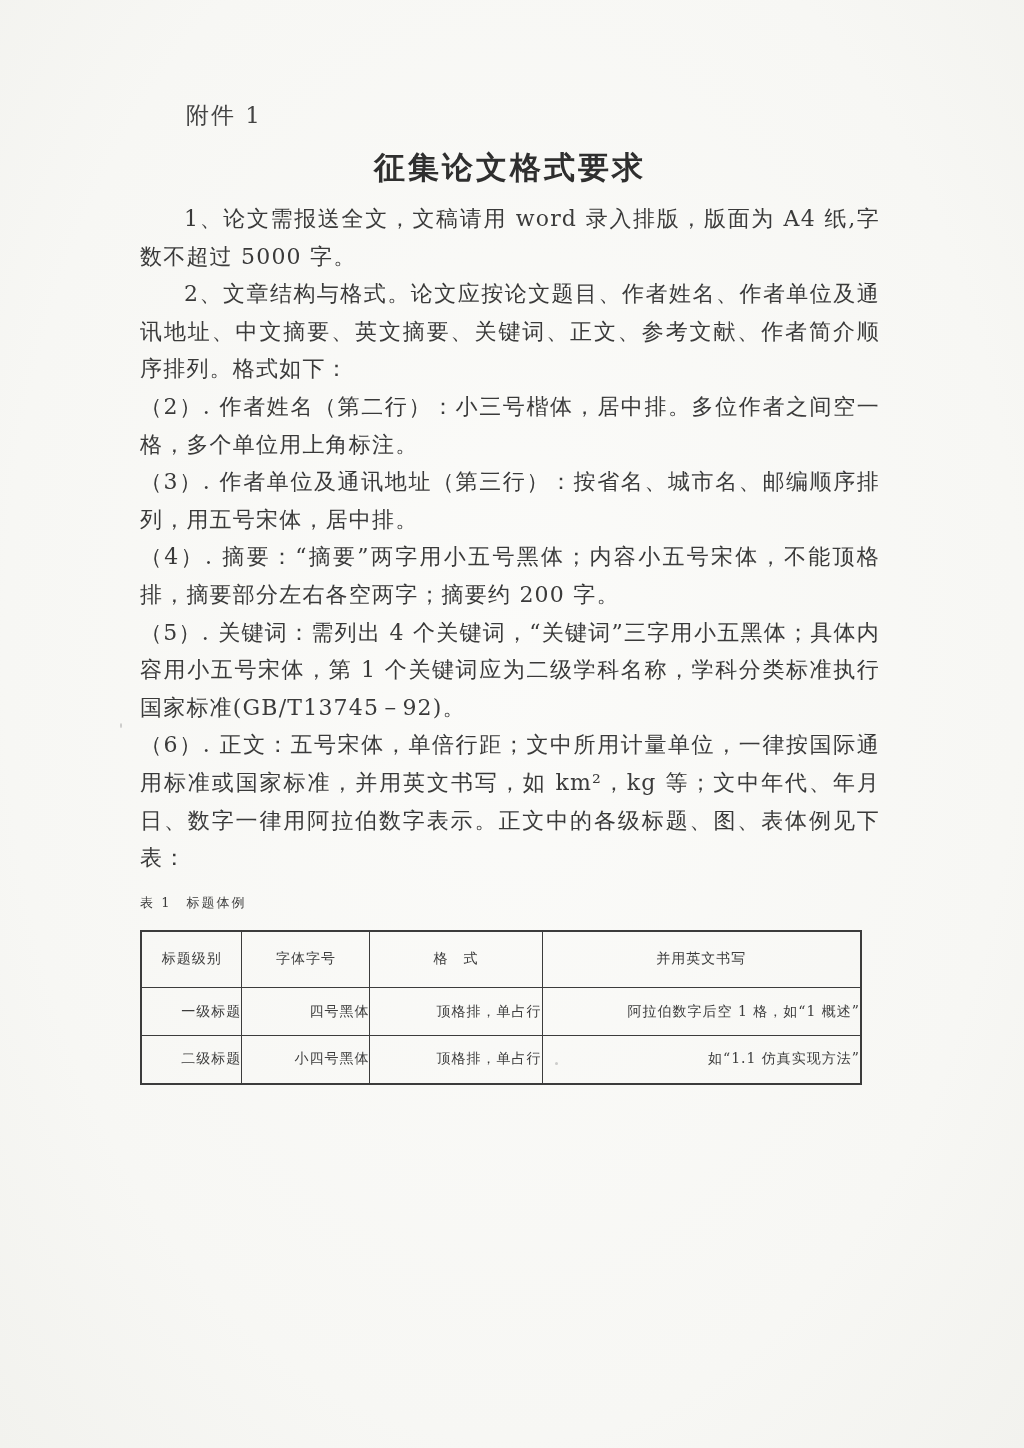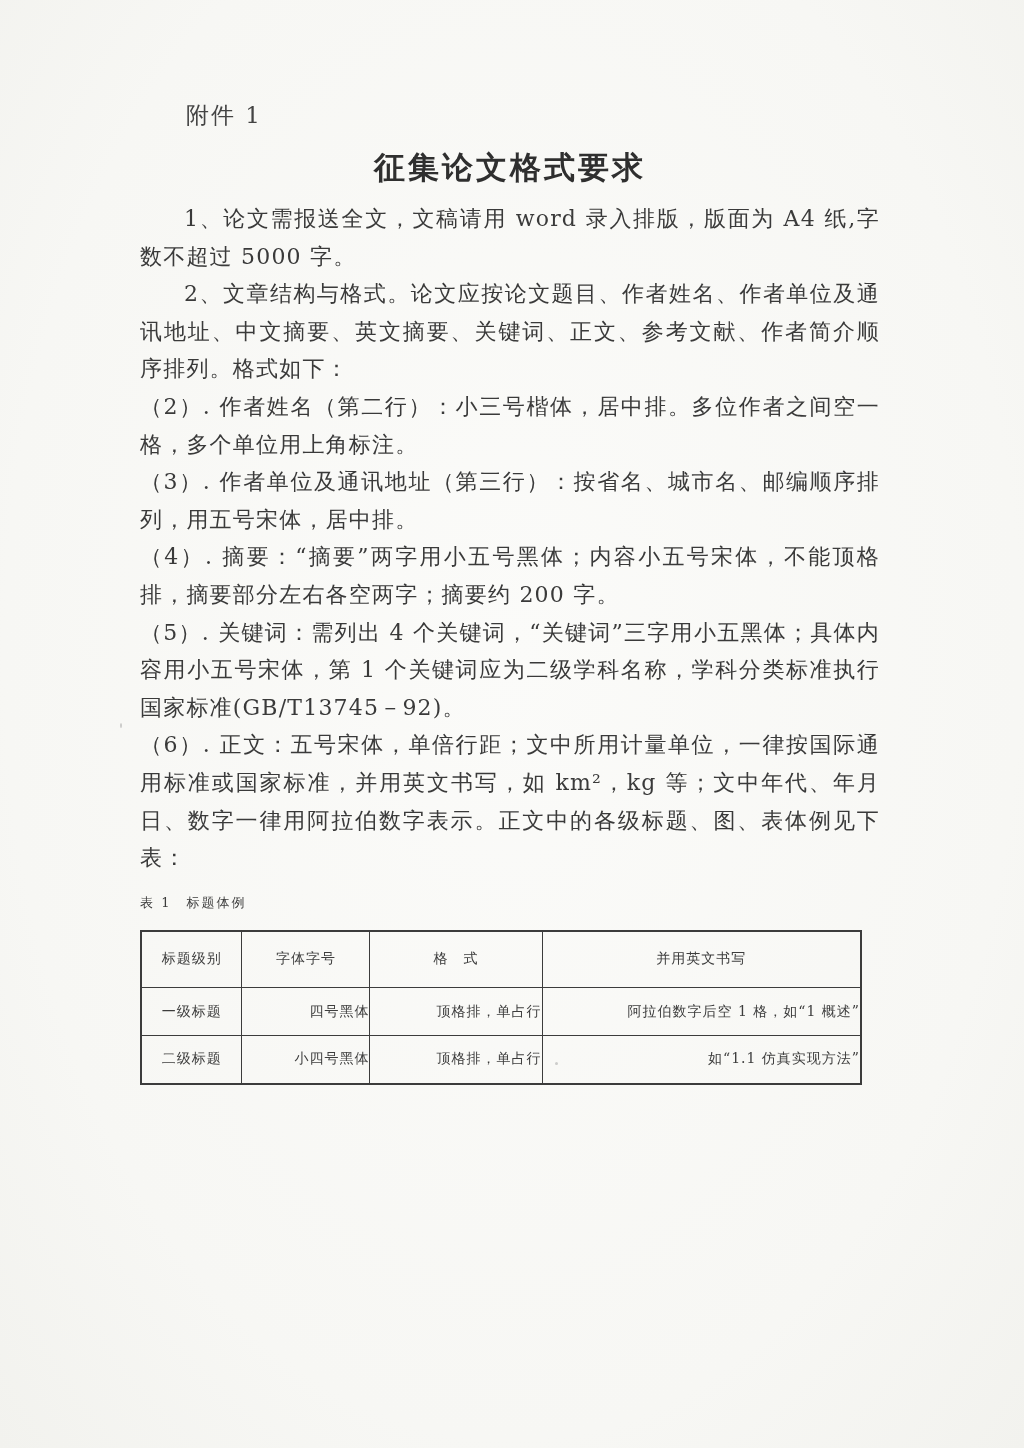--- a/index.html
+++ b/index.html
@@ -66,21 +66,21 @@
   table.style-table th, table.style-table td {
     border: 1px solid #3c3c3c;
     font-weight: 400;
     font-size: 14px;
     letter-spacing: 1px;
     color: #3d3d3d;
     vertical-align: middle;
   }
   table.style-table th { height: 57px; text-align: center; }
   table.style-table td { height: 48px; }
-  td.c-center { text-align: center; }
+  td.c-center { text-align: right; }
   td.c-left { text-align: right; padding-left: 5px; }
   td.c-left-wide { text-align: right; padding-left: 13px; }
   .speckle {
     position: absolute;
     width: 3px; height: 3px;
     background: rgba(120,120,120,0.35);
     border-radius: 50%;
   }
 </style>
 </head>

